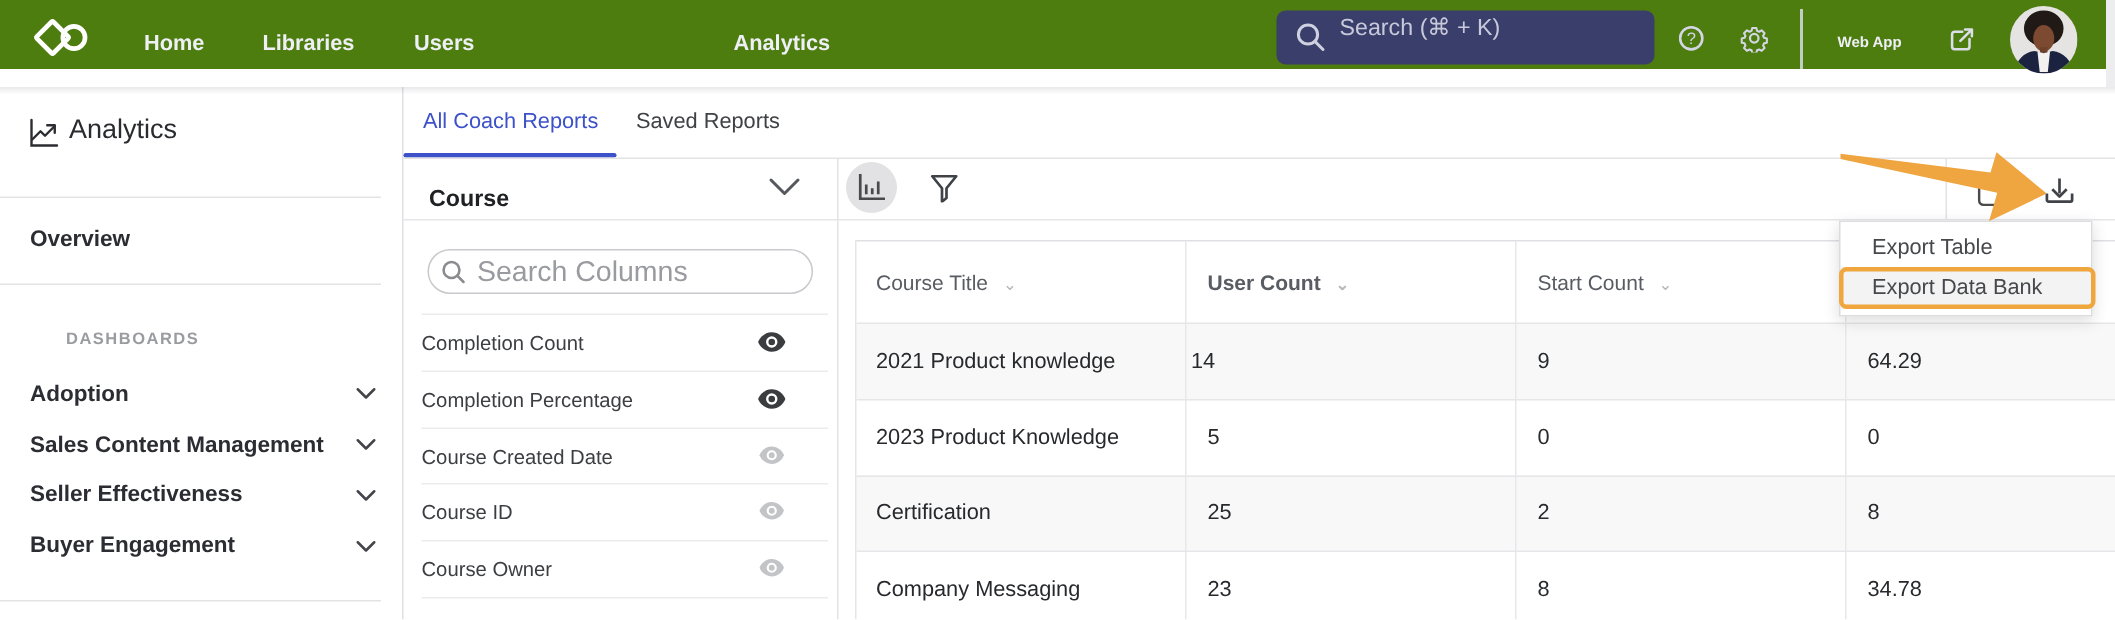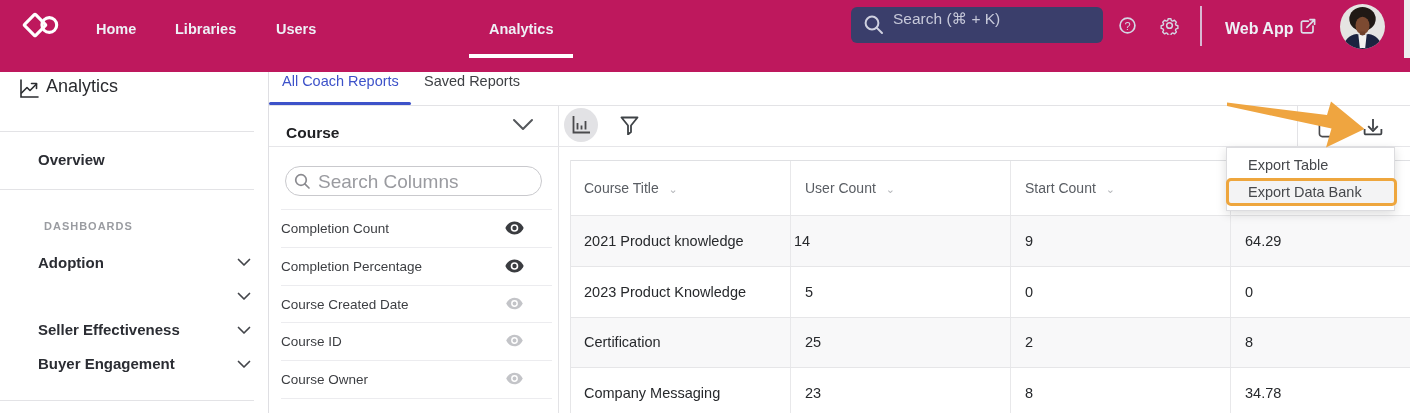--- a/index.html
+++ b/index.html
@@ -1,33 +1,33 @@
 <!DOCTYPE html>
 <html><head>
 <meta charset="utf-8">
 <style>
   * { margin:0; padding:0; box-sizing:border-box; }
   html,body { width:1410px; height:413px; overflow:hidden; font-family:"Liberation Sans", sans-serif; background:#fff; }
   .abs { position:absolute; }
   #page { position:relative; width:1410px; height:413px; }
 
   
-  #nav { position:absolute; left:0; top:0; width:1410px; height:72px; background:#be185d; z-index:50; }
+  #nav { position:absolute; left:0; top:0; width:1410px; height:46px; background:#4d7c0f; z-index:50; }
   .navitem { position:absolute; top:0; height:58px; line-height:58px; color:#eef0f6; font-size:14.5px; font-weight:700; }
   #nav-underline { position:absolute; left:469px; top:54px; width:104px; height:4px; background:#fff; }
   #searchbox { position:absolute; left:851px; top:7px; width:252px; height:36px; background:#3a3e6b; border-radius:6px; }
   #searchtext { position:absolute; left:893px; top:0; height:36px; line-height:37px; color:#c7c9da; font-size:15.5px; }
   #navdivider { position:absolute; left:1200px; top:6px; width:2px; height:40px; background:rgba(222,225,240,.8); }
-  #webapp { position:absolute; left:1225px; top:0; height:58px; line-height:58px; color:#eef0f6; font-size:16px; font-weight:700; }
+  #webapp { position:absolute; left:1225px; top:0; height:58px; line-height:58px; color:#eef0f6; font-size:10px; font-weight:700; }
   #navshadow { position:absolute; left:0; top:58px; width:1410px; height:5px; background:linear-gradient(rgba(40,40,60,.10), rgba(255,255,255,0)); z-index:40; }
 
   
   #sidebar { position:absolute; left:0; top:58px; width:269px; height:355px; background:#fff; border-right:1px solid #dfdfe3; }
   .sdiv { position:absolute; left:0; width:254px; height:1px; background:#e3e3e6; }
-  .sitem { position:absolute; left:20px; color:#2b2d33; font-size:15px; font-weight:700;margin-left:18px; }
+  .sitem { position:absolute; left:20px; color:#2b2d33; font-size:15px; font-weight:700; }
   .schev { position:absolute; left:237px; }
 
   
   #tabbar-border { position:absolute; left:269px; top:105px; width:1141px; height:1px; background:#e3e3e6; }
   #toolbar-border { position:absolute; left:269px; top:146px; width:1141px; height:1px; background:#e6e6e9; }
   #vline1 { position:absolute; left:558px; top:106px; width:1px; height:307px; background:#e3e3e6; }
   #vline2 { position:absolute; left:1297px; top:106px; width:1px; height:40px; background:#e3e3e6; }
   #tab1 { position:absolute; left:282px; top:58px; height:47px; line-height:47px; color:#3d52c9; font-size:14.5px; font-weight:400; }
   #tab2 { position:absolute; left:424px; top:58px; height:47px; line-height:47px; color:#3f4145; font-size:14.5px; font-weight:400; }
   #tab-underline { position:absolute; left:269px; top:102px; width:142px; height:3px; background:#3d52c9; border-radius:2px; }
@@ -116,20 +116,21 @@
       <path fill="none" stroke="#2b2d31" stroke-width="1.6" d="M2 2v17h17" stroke-linecap="round"></path>
       <path fill="none" stroke="#2b2d31" stroke-width="1.6" d="M2.5 15 8 9.5l3 3 6.5-6.5" stroke-linecap="round" stroke-linejoin="round"></path>
       <path fill="none" stroke="#2b2d31" stroke-width="1.6" d="M12.5 5.5h5v5" stroke-linecap="round" stroke-linejoin="round"></path>
     </svg>
     <div class="abs" style="left:46px; top:18px; font-size:18px; color:#2a2b2f; font-weight:400;">Analytics</div>
     <div class="sdiv" style="top:73px;"></div>
     <div class="sitem" style="top:93px;">Overview</div>
     <div class="sdiv" style="top:131px;"></div>
     <div class="abs" style="left:20px; top:162px; font-size:11px; color:#9a9ca1; font-weight:700; letter-spacing:1px;padding-left:24px;">DASHBOARDS</div>
     <div class="sitem" style="top:196px;">Adoption</div>
+    <div class="sitem" style="top:230px;">Sales Content Management</div>
     <div class="sitem" style="top:263px;">Seller Effectiveness</div>
     <div class="sitem" style="top:297px;">Buyer Engagement</div>
     <svg class="schev" style="top:200px;" width="14" height="9" viewBox="0 0 14 9">
         <path d="M1.5 1.5 7 7l5.5-5.5" fill="none" stroke="#43454a" stroke-width="1.7" stroke-linecap="round" stroke-linejoin="round"></path>
       </svg>
     <svg class="schev" style="top:234px;" width="14" height="9" viewBox="0 0 14 9">
         <path d="M1.5 1.5 7 7l5.5-5.5" fill="none" stroke="#43454a" stroke-width="1.7" stroke-linecap="round" stroke-linejoin="round"></path>
       </svg>
     <svg class="schev" style="top:268px;" width="14" height="9" viewBox="0 0 14 9">
         <path d="M1.5 1.5 7 7l5.5-5.5" fill="none" stroke="#43454a" stroke-width="1.7" stroke-linecap="round" stroke-linejoin="round"></path>
@@ -214,21 +215,21 @@
   <div id="tbl-top"></div>
   <div id="tbl-left"></div>
   <div class="tbl-v" style="left:790px;"></div>
   <div class="tbl-v" style="left:1010px;"></div>
   <div class="tbl-v" style="left:1230px;"></div>
   <div class="tbl-h" style="top:215px;"></div>
   <div class="tbl-h" style="top:266px;"></div>
   <div class="tbl-h" style="top:317px;"></div>
   <div class="tbl-h" style="top:367px;"></div>
   <div class="th" style="left:584px;">Course Title <span class="hchev">⌄</span></div>
-  <div class="th" style="left:805px;">User Count <span class="hchev">⌄</span></div>
+  <div class="th" style="left:805px;font-weight:bold;">User Count <span class="hchev">⌄</span></div>
   <div class="th" style="left:1025px;">Start Count <span class="hchev">⌄</span></div>
   <div class="td" style="left:584px; top:216px; line-height:50px;">2021 Product knowledge</div>
   <div class="td" style="left:794px; top:216px; line-height:50px;">14</div>
   <div class="td" style="left:1025px; top:216px; line-height:50px;">9</div>
   <div class="td" style="left:1245px; top:216px; line-height:50px;">64.29</div>
   <div class="td" style="left:584px; top:267px; line-height:50px;">2023 Product Knowledge</div>
   <div class="td" style="left:805px; top:267px; line-height:50px;">5</div>
   <div class="td" style="left:1025px; top:267px; line-height:50px;">0</div>
   <div class="td" style="left:1245px; top:267px; line-height:50px;">0</div>
   <div class="td" style="left:584px; top:317px; line-height:50px;">Certification</div>

